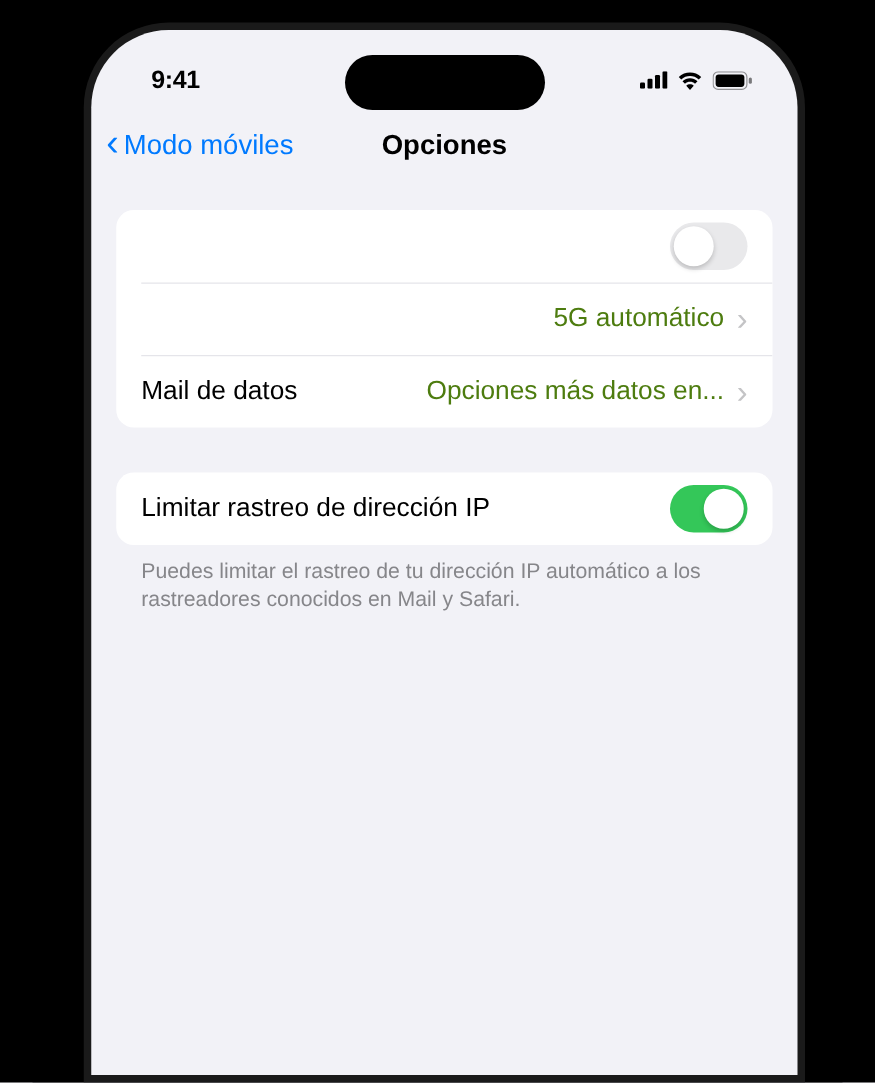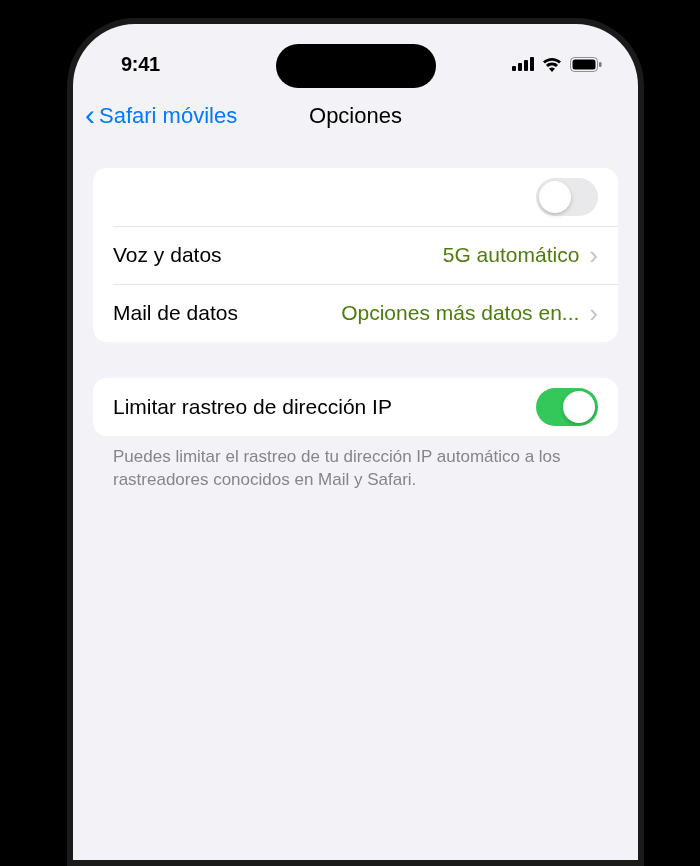--- a/index.html
+++ b/index.html
@@ -87,21 +87,21 @@
       font-size: 30px;
       font-weight: 500;
       line-height: 1;
       margin-top: -3px;
     }
     .nav-title {
       position: absolute;
       left: 50%;
       transform: translateX(-50%);
       font-size: 22px;
-      font-weight: 400;
+      font-weight: 700;
       color: #000;
     }
     .content {
       padding: 24px 20px 0 20px;
     }
     .group {
       background: #fff;
       border-radius: 14px;
       overflow: hidden;
       margin-bottom: 36px;
@@ -204,36 +204,35 @@
                 <rect x="2.5" y="2.5" width="23" height="10" rx="2.5" fill="#000"></rect>
                 <rect x="29" y="5" width="2.5" height="5" rx="1.25" fill="#000" fill-opacity="0.5"></rect>
               </svg>
           </span>
         </div>
       </div>
 
       <div class="nav-bar">
         <div class="back-button">
           <span class="back-chevron">‹</span>
-          <span>Safari móviles</span>
+          <span>Modo móviles</span>
         </div>
         <div class="nav-title">Opciones</div>
       </div>
 
       <div class="content">
 
         <div class="group">
           <div class="row">
             <span class="row-spacer"></span>
             <div class="toggle toggle-off">
               <div class="toggle-knob"></div>
             </div>
           </div>
           <div class="row">
-            <span class="row-label">Voz y datos</span>
             <span class="row-spacer"></span>
             <span class="row-value">5G automático</span>
             <span class="chevron">›</span>
           </div>
           <div class="row">
             <span class="row-label">Mail de datos</span>
             <span class="row-spacer"></span>
             <span class="row-value">Opciones más datos en...</span>
             <span class="chevron">›</span>
           </div>

